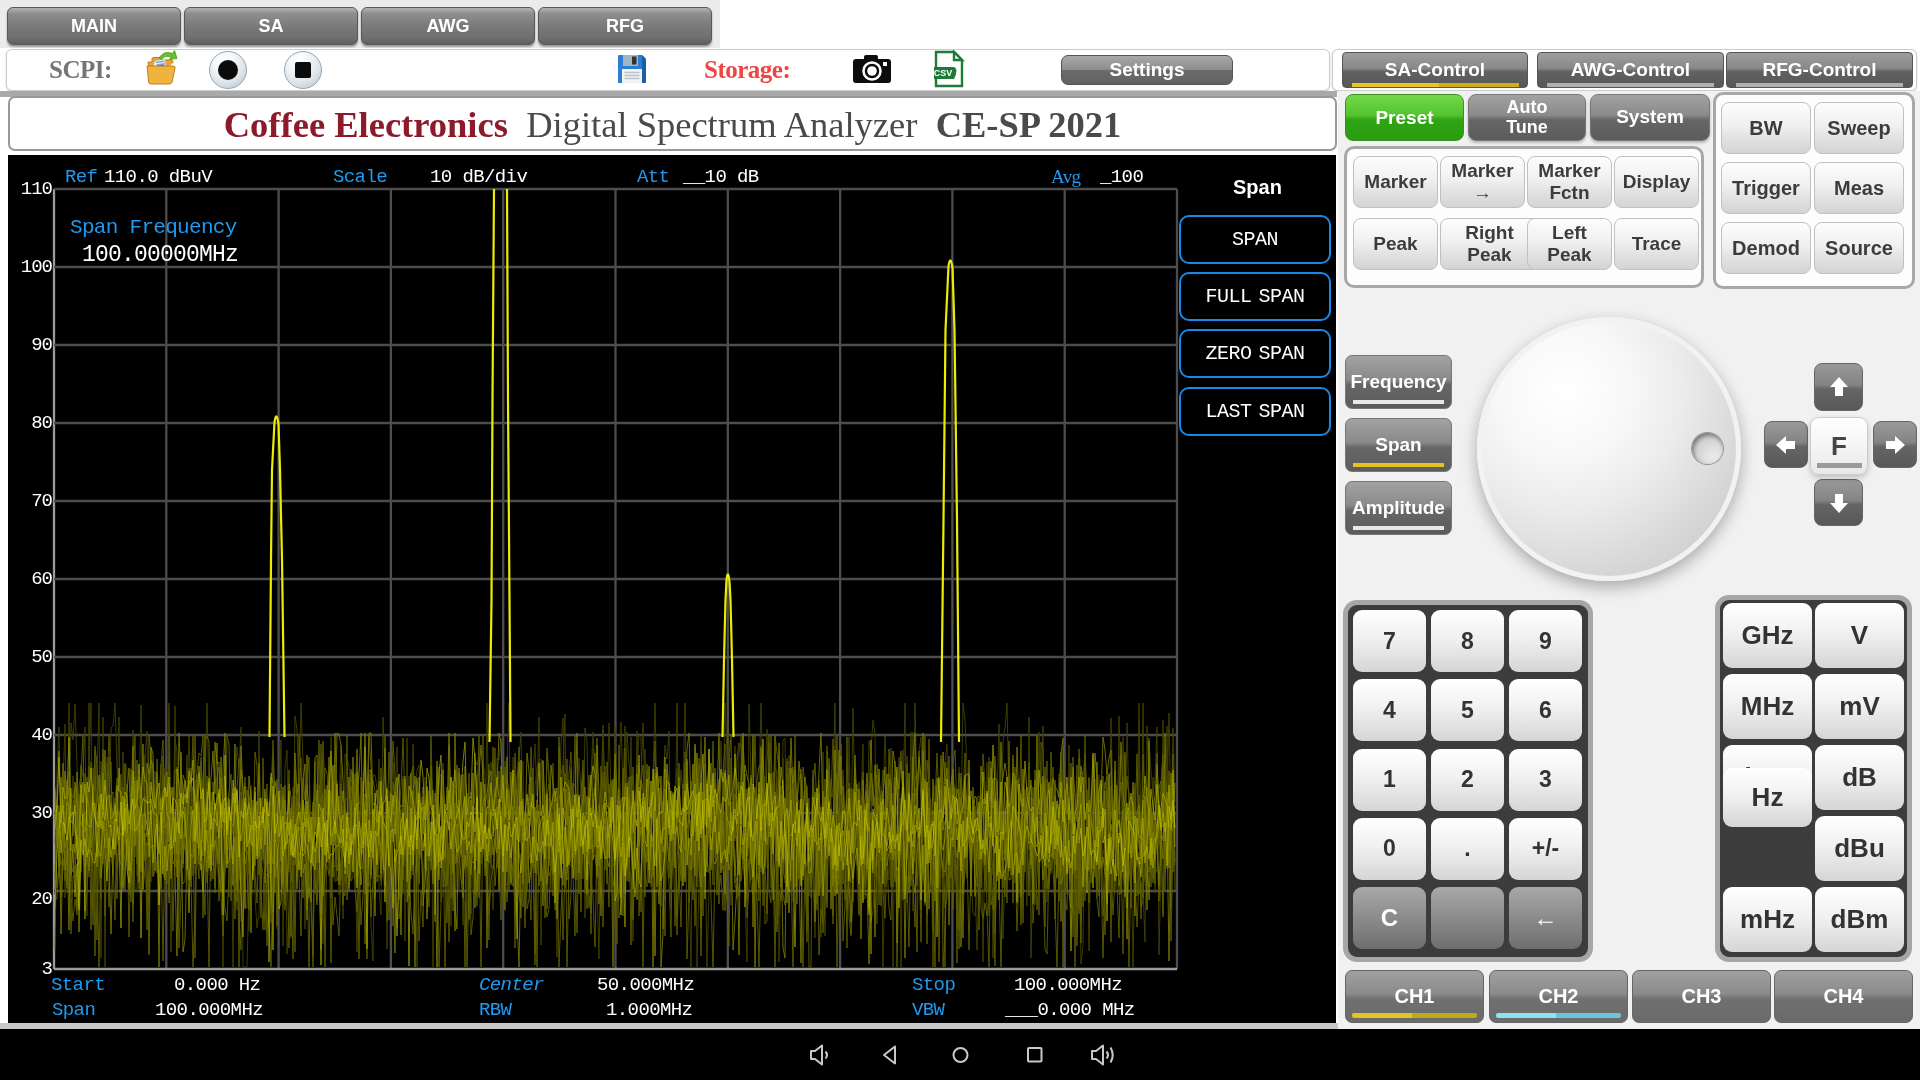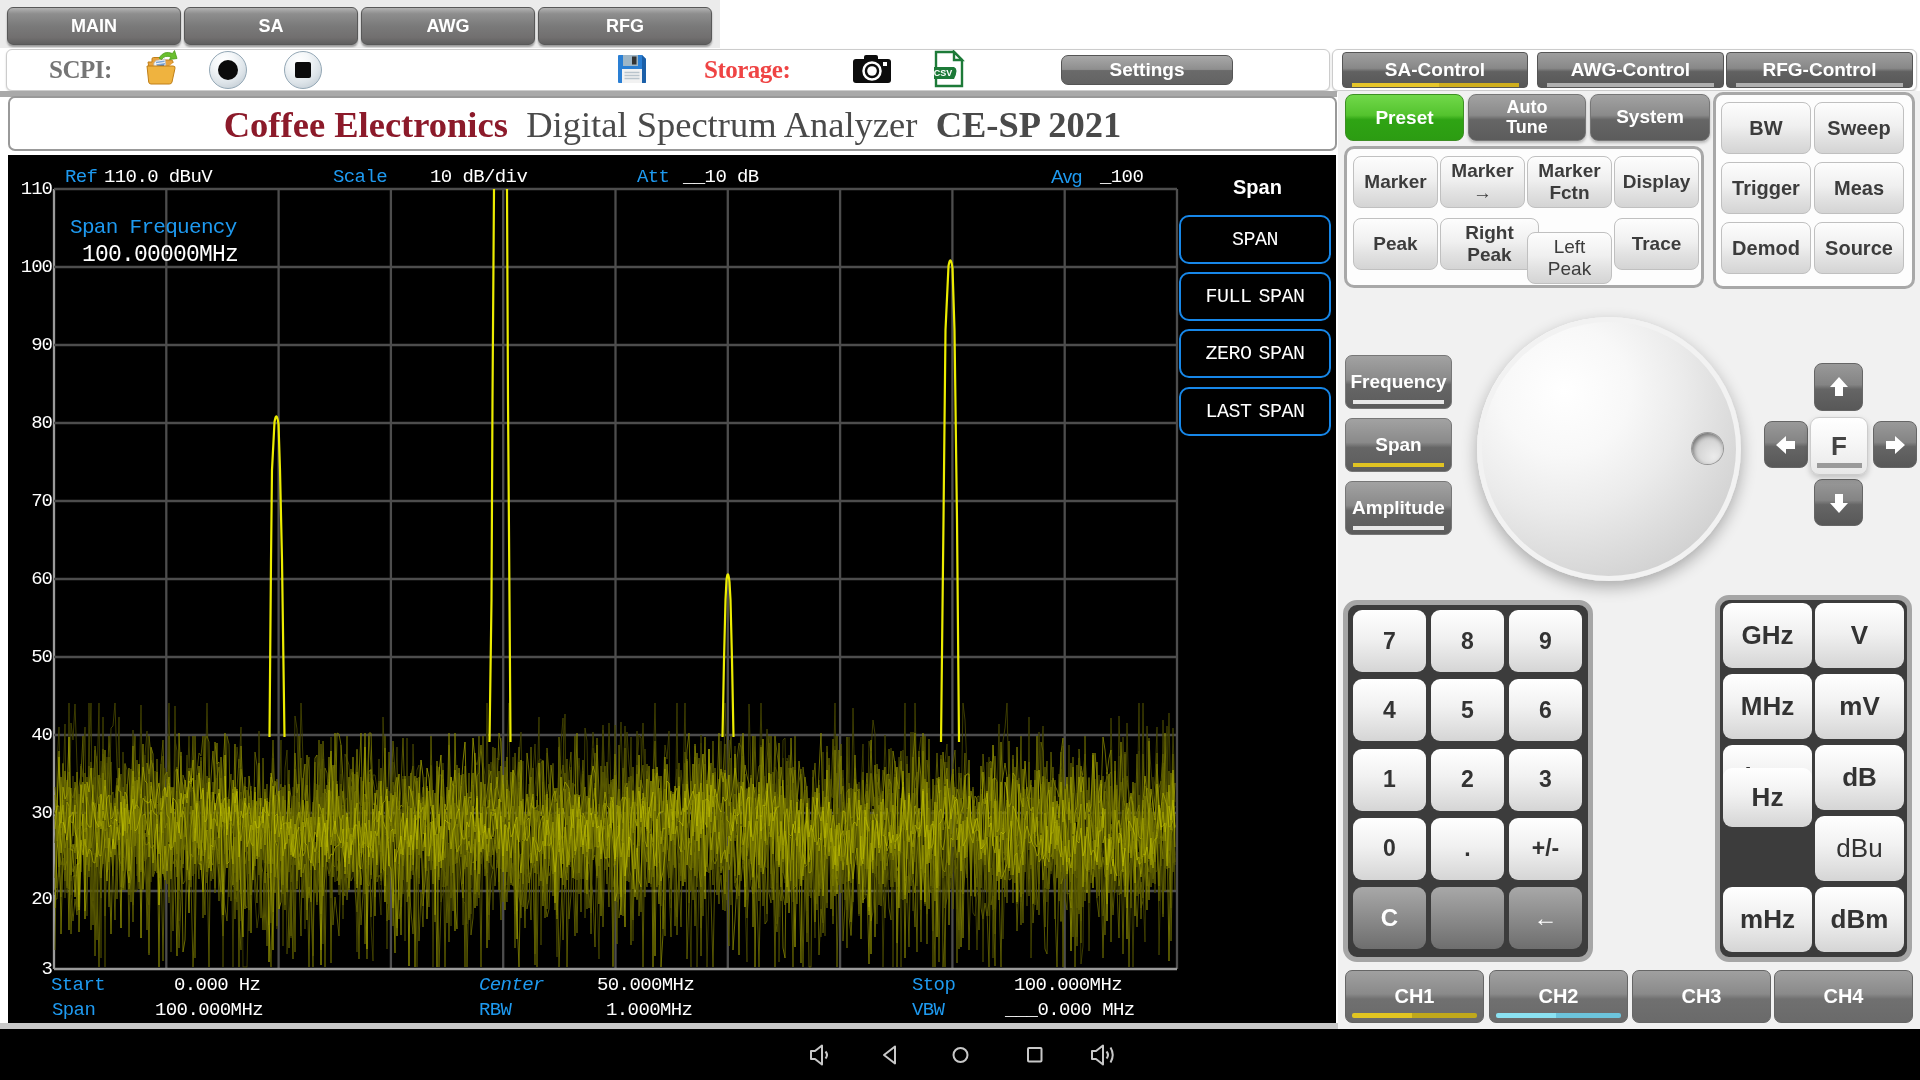--- a/index.html
+++ b/index.html
@@ -118,21 +118,21 @@
 <div style="position:absolute;left:8px;top:725px;width:44px;height:20px;font-family:'Liberation Mono',monospace;font-size:19px;letter-spacing:-1px;color:#fff;text-align:right;line-height:20px;">40</div>
 <div style="position:absolute;left:8px;top:803px;width:44px;height:20px;font-family:'Liberation Mono',monospace;font-size:19px;letter-spacing:-1px;color:#fff;text-align:right;line-height:20px;">30</div>
 <div style="position:absolute;left:8px;top:881px;width:44px;height:20px;font-family:'Liberation Mono',monospace;font-size:19px;letter-spacing:-1px;color:#fff;text-align:right;line-height:20px;margin-top:8px;">20</div>
 <div style="position:absolute;left:8px;top:959px;width:44px;height:20px;font-family:'Liberation Mono',monospace;font-size:19px;letter-spacing:-1px;color:#fff;text-align:right;line-height:20px;">3</div>
 <div style="position:absolute;left:65px;top:167px;font-family:'Liberation Mono',monospace;font-size:19px;letter-spacing:-0.6px;color:#1e9af0;white-space:pre;line-height:1.1;">Ref</div>
 <div style="position:absolute;left:104px;top:167px;font-family:'Liberation Mono',monospace;font-size:19px;letter-spacing:-0.6px;color:#fff;white-space:pre;line-height:1.1;">110.0 dBuV</div>
 <div style="position:absolute;left:333px;top:167px;font-family:'Liberation Mono',monospace;font-size:19px;letter-spacing:-0.6px;color:#1e9af0;white-space:pre;line-height:1.1;">Scale</div>
 <div style="position:absolute;left:430px;top:167px;font-family:'Liberation Mono',monospace;font-size:19px;letter-spacing:-0.6px;color:#fff;white-space:pre;line-height:1.1;">10 dB/div</div>
 <div style="position:absolute;left:637px;top:167px;font-family:'Liberation Mono',monospace;font-size:19px;letter-spacing:-0.6px;color:#1e9af0;white-space:pre;line-height:1.1;">Att</div>
 <div style="position:absolute;left:683px;top:167px;font-family:'Liberation Mono',monospace;font-size:19px;letter-spacing:-0.6px;color:#fff;white-space:pre;line-height:1.1;">__10 dB</div>
-<div style="position:absolute;left:1051px;top:167px;font-family:Liberation Sans, sans-serif;font-size:19px;letter-spacing:-0.6px;color:#1e9af0;white-space:pre;line-height:1.1;">Avg</div>
+<div style="position:absolute;left:1051px;top:167px;font-family:Liberation Serif, serif;font-size:19px;letter-spacing:-0.6px;color:#1e9af0;white-space:pre;line-height:1.1;">Avg</div>
 <div style="position:absolute;left:1100px;top:167px;font-family:'Liberation Mono',monospace;font-size:19px;letter-spacing:-0.6px;color:#fff;white-space:pre;line-height:1.1;">_100</div>
 <div style="position:absolute;left:70px;top:216px;font-family:'Liberation Mono',monospace;font-size:21px;letter-spacing:-0.7px;color:#1e9af0;white-space:pre;line-height:1.1;">Span Frequency</div>
 <div style="position:absolute;left:82px;top:243px;font-family:'Liberation Mono',monospace;font-size:23px;letter-spacing:-0.8px;color:#fff;white-space:pre;line-height:1.1;">100.00000MHz</div>
 <div style="position:absolute;left:51px;top:975px;font-family:'Liberation Mono',monospace;font-size:19px;letter-spacing:-0.6px;color:#1e9af0;white-space:pre;line-height:1.1;">Start</div>
 <div style="position:absolute;left:174px;top:975px;font-family:'Liberation Mono',monospace;font-size:19px;letter-spacing:-0.6px;color:#fff;white-space:pre;line-height:1.1;">0.000 Hz</div>
 <div style="position:absolute;left:479px;top:975px;font-family:'Liberation Mono',monospace;font-size:19px;letter-spacing:-0.6px;color:#1e9af0;white-space:pre;line-height:1.1;font-style:italic;">Center</div>
 <div style="position:absolute;left:597px;top:975px;font-family:'Liberation Mono',monospace;font-size:19px;letter-spacing:-0.6px;color:#fff;white-space:pre;line-height:1.1;">50.000MHz</div>
 <div style="position:absolute;left:912px;top:975px;font-family:'Liberation Mono',monospace;font-size:19px;letter-spacing:-0.6px;color:#1e9af0;white-space:pre;line-height:1.1;">Stop</div>
 <div style="position:absolute;left:1014px;top:975px;font-family:'Liberation Mono',monospace;font-size:19px;letter-spacing:-0.6px;color:#fff;white-space:pre;line-height:1.1;">100.000MHz</div>
 <div style="position:absolute;left:52px;top:1000px;font-family:'Liberation Mono',monospace;font-size:19px;letter-spacing:-0.6px;color:#1e9af0;white-space:pre;line-height:1.1;">Span</div>
@@ -149,21 +149,21 @@
 <div style="position:absolute;left:1345px;top:94px;width:119px;height:47px;border-radius:8px;background:linear-gradient(180deg,#71d84a 0%,#54c32e 45%,#2fa414 55%,#2c9c12 100%);border:1px solid #3d8f24;display:flex;align-items:center;justify-content:center;color:#fff;font-weight:bold;font-size:19px;">Preset</div>
 <div style="position:absolute;left:1468px;top:94px;width:118px;height:47px;border-radius:8px;box-shadow:0 2px 3px rgba(0,0,0,0.25);background:linear-gradient(180deg,#a2a2a2 0%,#8a8a8a 45%,#666 55%,#5c5c5c 100%);border:1px solid #777;display:flex;align-items:center;justify-content:center;color:#fff;font-weight:bold;font-size:18px;text-align:center;line-height:1.1;">Auto<br>Tune</div>
 <div style="position:absolute;left:1590px;top:94px;width:120px;height:47px;border-radius:8px;box-shadow:0 2px 3px rgba(0,0,0,0.25);background:linear-gradient(180deg,#a2a2a2 0%,#8a8a8a 45%,#666 55%,#5c5c5c 100%);border:1px solid #777;display:flex;align-items:center;justify-content:center;color:#fff;font-weight:bold;font-size:19px;text-align:center;line-height:1.1;">System</div>
 <div style="position:absolute;left:1344px;top:146px;width:360px;height:142px;background:#fdfdfd;border:3px solid #a8a8a8;border-radius:10px;"></div>
 <div style="position:absolute;left:1353px;top:156px;width:85px;height:52px;border-radius:8px;background:linear-gradient(180deg,#fdfdfd 0%,#f0f0f0 45%,#e2e2e2 70%,#d4d4d4 100%);border:1px solid #c0c0c0;display:flex;align-items:center;justify-content:center;color:#3c3c3c;font-weight:bold;font-size:19px;text-align:center;line-height:1.15;">Marker</div>
 <div style="position:absolute;left:1440px;top:156px;width:85px;height:52px;border-radius:8px;background:linear-gradient(180deg,#fdfdfd 0%,#f0f0f0 45%,#e2e2e2 70%,#d4d4d4 100%);border:1px solid #c0c0c0;display:flex;align-items:center;justify-content:center;color:#3c3c3c;font-weight:bold;font-size:19px;text-align:center;line-height:1.15;">Marker<br>→</div>
 <div style="position:absolute;left:1527px;top:156px;width:85px;height:52px;border-radius:8px;background:linear-gradient(180deg,#fdfdfd 0%,#f0f0f0 45%,#e2e2e2 70%,#d4d4d4 100%);border:1px solid #c0c0c0;display:flex;align-items:center;justify-content:center;color:#3c3c3c;font-weight:bold;font-size:19px;text-align:center;line-height:1.15;">Marker<br>Fctn</div>
 <div style="position:absolute;left:1614px;top:156px;width:85px;height:52px;border-radius:8px;background:linear-gradient(180deg,#fdfdfd 0%,#f0f0f0 45%,#e2e2e2 70%,#d4d4d4 100%);border:1px solid #c0c0c0;display:flex;align-items:center;justify-content:center;color:#3c3c3c;font-weight:bold;font-size:19px;text-align:center;line-height:1.15;">Display</div>
 <div style="position:absolute;left:1353px;top:218px;width:85px;height:52px;border-radius:8px;background:linear-gradient(180deg,#fdfdfd 0%,#f0f0f0 45%,#e2e2e2 70%,#d4d4d4 100%);border:1px solid #c0c0c0;display:flex;align-items:center;justify-content:center;color:#3c3c3c;font-weight:bold;font-size:19px;text-align:center;line-height:1.15;">Peak</div>
 <div style="position:absolute;left:1440px;top:218px;width:99px;height:52px;border-radius:8px;background:linear-gradient(180deg,#fdfdfd 0%,#f0f0f0 45%,#e2e2e2 70%,#d4d4d4 100%);border:1px solid #c0c0c0;display:flex;align-items:center;justify-content:center;color:#3c3c3c;font-weight:bold;font-size:19px;text-align:center;line-height:1.15;">Right<br>Peak</div>
-<div style="position:absolute;left:1527px;top:218px;width:85px;height:52px;border-radius:8px;background:linear-gradient(180deg,#fdfdfd 0%,#f0f0f0 45%,#e2e2e2 70%,#d4d4d4 100%);border:1px solid #c0c0c0;display:flex;align-items:center;justify-content:center;color:#3c3c3c;font-weight:normal;font-size:19px;text-align:center;line-height:1.15;margin-top:14px;">Left<br>Peak</div>
+<div style="position:absolute;left:1527px;top:218px;width:85px;height:52px;border-radius:8px;background:linear-gradient(180deg,#fdfdfd 0%,#f0f0f0 45%,#e2e2e2 70%,#d4d4d4 100%);border:1px solid #c0c0c0;display:flex;align-items:center;justify-content:center;color:#3c3c3c;font-weight:bold;font-size:19px;text-align:center;line-height:1.15;">Left<br>Peak</div>
 <div style="position:absolute;left:1614px;top:218px;width:85px;height:52px;border-radius:8px;background:linear-gradient(180deg,#fdfdfd 0%,#f0f0f0 45%,#e2e2e2 70%,#d4d4d4 100%);border:1px solid #c0c0c0;display:flex;align-items:center;justify-content:center;color:#3c3c3c;font-weight:bold;font-size:19px;text-align:center;line-height:1.15;">Trace</div>
 <div style="position:absolute;left:1713px;top:92px;width:202px;height:197px;background:#fdfdfd;border:3px solid #a8a8a8;border-radius:10px;"></div>
 <div style="position:absolute;left:1721px;top:102px;width:90px;height:52px;border-radius:8px;background:linear-gradient(180deg,#fdfdfd 0%,#f0f0f0 45%,#e2e2e2 70%,#d4d4d4 100%);border:1px solid #c0c0c0;display:flex;align-items:center;justify-content:center;color:#3c3c3c;font-weight:bold;font-size:20px;text-align:center;line-height:1.15;">BW</div>
 <div style="position:absolute;left:1814px;top:102px;width:90px;height:52px;border-radius:8px;background:linear-gradient(180deg,#fdfdfd 0%,#f0f0f0 45%,#e2e2e2 70%,#d4d4d4 100%);border:1px solid #c0c0c0;display:flex;align-items:center;justify-content:center;color:#3c3c3c;font-weight:bold;font-size:20px;text-align:center;line-height:1.15;">Sweep</div>
 <div style="position:absolute;left:1721px;top:162px;width:90px;height:52px;border-radius:8px;background:linear-gradient(180deg,#fdfdfd 0%,#f0f0f0 45%,#e2e2e2 70%,#d4d4d4 100%);border:1px solid #c0c0c0;display:flex;align-items:center;justify-content:center;color:#3c3c3c;font-weight:bold;font-size:20px;text-align:center;line-height:1.15;">Trigger</div>
 <div style="position:absolute;left:1814px;top:162px;width:90px;height:52px;border-radius:8px;background:linear-gradient(180deg,#fdfdfd 0%,#f0f0f0 45%,#e2e2e2 70%,#d4d4d4 100%);border:1px solid #c0c0c0;display:flex;align-items:center;justify-content:center;color:#3c3c3c;font-weight:bold;font-size:20px;text-align:center;line-height:1.15;">Meas</div>
 <div style="position:absolute;left:1721px;top:222px;width:90px;height:52px;border-radius:8px;background:linear-gradient(180deg,#fdfdfd 0%,#f0f0f0 45%,#e2e2e2 70%,#d4d4d4 100%);border:1px solid #c0c0c0;display:flex;align-items:center;justify-content:center;color:#3c3c3c;font-weight:bold;font-size:20px;text-align:center;line-height:1.15;">Demod</div>
 <div style="position:absolute;left:1814px;top:222px;width:90px;height:52px;border-radius:8px;background:linear-gradient(180deg,#fdfdfd 0%,#f0f0f0 45%,#e2e2e2 70%,#d4d4d4 100%);border:1px solid #c0c0c0;display:flex;align-items:center;justify-content:center;color:#3c3c3c;font-weight:bold;font-size:20px;text-align:center;line-height:1.15;">Source</div>
 <div style="position:absolute;left:1345px;top:355px;width:107px;height:54px;border-radius:7px;background:linear-gradient(180deg,#a2a2a2 0%,#8a8a8a 45%,#666 55%,#5c5c5c 100%);border:1px solid #777;display:flex;align-items:center;justify-content:center;color:#fff;font-weight:bold;font-size:19px;">Frequency</div>
 <div style="position:absolute;left:1353px;top:400px;width:91px;height:4px;background:#e8e8e8;"></div>
@@ -212,21 +212,21 @@
 <div style="position:absolute;left:1431px;top:887.2px;width:73px;height:62px;border-radius:9px;background:linear-gradient(180deg,#a8a8a8 0%,#8e8e8e 45%,#6e6e6e 100%);display:flex;align-items:center;justify-content:center;color:#fff;font-weight:bold;font-size:24px;"></div>
 <div style="position:absolute;left:1509px;top:887.2px;width:73px;height:62px;border-radius:9px;background:linear-gradient(180deg,#a8a8a8 0%,#8e8e8e 45%,#6e6e6e 100%);display:flex;align-items:center;justify-content:center;color:#fff;font-weight:bold;font-size:24px;">←</div>
 <div style="position:absolute;left:1715px;top:595px;width:197px;height:367px;background:#3c3c3c;border:5px solid #a6a6a6;border-radius:14px;"></div>
 <div style="position:absolute;left:1723px;top:603px;width:89px;height:65px;border-radius:9px;background:linear-gradient(180deg,#ffffff 0%,#f1f1f1 45%,#e2e2e2 75%,#d5d5d5 100%);display:flex;align-items:center;justify-content:center;color:#333;font-weight:bold;font-size:26px;">GHz</div>
 <div style="position:absolute;left:1815px;top:603px;width:89px;height:65px;border-radius:9px;background:linear-gradient(180deg,#ffffff 0%,#f1f1f1 45%,#e2e2e2 75%,#d5d5d5 100%);display:flex;align-items:center;justify-content:center;color:#333;font-weight:bold;font-size:26px;">V</div>
 <div style="position:absolute;left:1723px;top:674px;width:89px;height:65px;border-radius:9px;background:linear-gradient(180deg,#ffffff 0%,#f1f1f1 45%,#e2e2e2 75%,#d5d5d5 100%);display:flex;align-items:center;justify-content:center;color:#333;font-weight:bold;font-size:26px;">MHz</div>
 <div style="position:absolute;left:1815px;top:674px;width:89px;height:65px;border-radius:9px;background:linear-gradient(180deg,#ffffff 0%,#f1f1f1 45%,#e2e2e2 75%,#d5d5d5 100%);display:flex;align-items:center;justify-content:center;color:#333;font-weight:bold;font-size:26px;">mV</div>
 <div style="position:absolute;left:1723px;top:745px;width:89px;height:65px;border-radius:9px;background:linear-gradient(180deg,#ffffff 0%,#f1f1f1 45%,#e2e2e2 75%,#d5d5d5 100%);display:flex;align-items:center;justify-content:center;color:#333;font-weight:bold;font-size:26px;">kHz</div>
 <div style="position:absolute;left:1815px;top:745px;width:89px;height:65px;border-radius:9px;background:linear-gradient(180deg,#ffffff 0%,#f1f1f1 45%,#e2e2e2 75%,#d5d5d5 100%);display:flex;align-items:center;justify-content:center;color:#333;font-weight:bold;font-size:26px;">dB</div>
 <div style="position:absolute;left:1723px;top:768px;width:89px;height:59px;border-radius:9px;background:linear-gradient(180deg,#ffffff 0%,#f1f1f1 45%,#e2e2e2 75%,#d5d5d5 100%);display:flex;align-items:center;justify-content:center;color:#333;font-weight:bold;font-size:26px;">Hz</div>
-<div style="position:absolute;left:1815px;top:816px;width:89px;height:65px;border-radius:9px;background:linear-gradient(180deg,#ffffff 0%,#f1f1f1 45%,#e2e2e2 75%,#d5d5d5 100%);display:flex;align-items:center;justify-content:center;color:#333;font-weight:normal;font-size:26px;">dBu</div>
+<div style="position:absolute;left:1815px;top:816px;width:89px;height:65px;border-radius:9px;background:linear-gradient(180deg,#ffffff 0%,#f1f1f1 45%,#e2e2e2 75%,#d5d5d5 100%);display:flex;align-items:center;justify-content:center;color:#333;font-weight:bold;font-size:26px;">dBu</div>
 <div style="position:absolute;left:1723px;top:887px;width:89px;height:65px;border-radius:9px;background:linear-gradient(180deg,#ffffff 0%,#f1f1f1 45%,#e2e2e2 75%,#d5d5d5 100%);display:flex;align-items:center;justify-content:center;color:#333;font-weight:bold;font-size:26px;">mHz</div>
 <div style="position:absolute;left:1815px;top:887px;width:89px;height:65px;border-radius:9px;background:linear-gradient(180deg,#ffffff 0%,#f1f1f1 45%,#e2e2e2 75%,#d5d5d5 100%);display:flex;align-items:center;justify-content:center;color:#333;font-weight:bold;font-size:26px;">dBm</div>
 <div style="position:absolute;left:1345px;top:970px;width:139px;height:53px;border-radius:7px;background:linear-gradient(180deg,#a0a0a0 0%,#8a8a8a 45%,#707070 55%,#6a6a6a 100%);border:1px solid #666;display:flex;align-items:center;justify-content:center;color:#fff;font-weight:bold;font-size:20px;">CH1</div>
 <div style="position:absolute;left:1352px;top:1013px;width:125px;height:5px;background:linear-gradient(90deg,#e2c522 0%,#e2c522 48%,#c0a81c 48%,#c0a81c 100%);border-radius:2px;"></div>
 <div style="position:absolute;left:1489px;top:970px;width:139px;height:53px;border-radius:7px;background:linear-gradient(180deg,#a0a0a0 0%,#8a8a8a 45%,#707070 55%,#6a6a6a 100%);border:1px solid #666;display:flex;align-items:center;justify-content:center;color:#fff;font-weight:bold;font-size:20px;">CH2</div>
 <div style="position:absolute;left:1496px;top:1013px;width:125px;height:5px;background:linear-gradient(90deg,#8be2f2 0%,#8be2f2 48%,#6cc4dc 48%,#6cc4dc 100%);border-radius:2px;"></div>
 <div style="position:absolute;left:1632px;top:970px;width:139px;height:53px;border-radius:7px;background:linear-gradient(180deg,#a0a0a0 0%,#8a8a8a 45%,#707070 55%,#6a6a6a 100%);border:1px solid #666;display:flex;align-items:center;justify-content:center;color:#fff;font-weight:bold;font-size:20px;">CH3</div>
 <div style="position:absolute;left:1774px;top:970px;width:139px;height:53px;border-radius:7px;background:linear-gradient(180deg,#a0a0a0 0%,#8a8a8a 45%,#707070 55%,#6a6a6a 100%);border:1px solid #666;display:flex;align-items:center;justify-content:center;color:#fff;font-weight:bold;font-size:20px;">CH4</div>
 <div style="position:absolute;left:0px;top:1023px;width:1338px;height:6px;background:#c8c8c8;"></div>
 <div style="position:absolute;left:0px;top:1029px;width:1920px;height:51px;background:#000;"></div>

